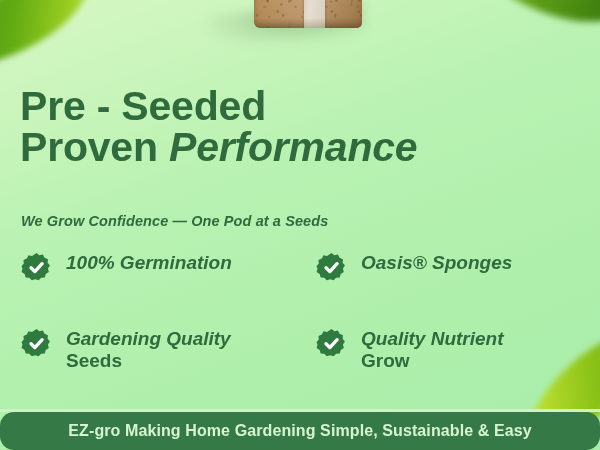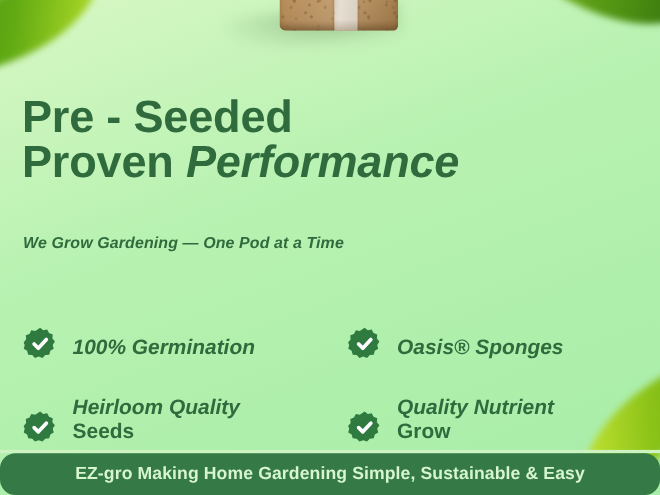--- a/index.html
+++ b/index.html
@@ -152,21 +152,21 @@
     position: absolute;
     left: 21px;
     top: 252px;
     width: 560px;
     display: grid;
     grid-template-columns: 295px 265px;
     grid-template-rows: 76px 76px;
   }
   .feature {
     display: flex;
-    align-items: flex-end;
+    align-items: flex-start;
     gap: 14px;
   }
   .badge {
     flex: 0 0 auto;
     width: 31px;
     height: 31px;
     display: block;
   }
   .feature-text {
     font-size: 19px;
@@ -231,21 +231,21 @@
     <div class="speckle"></div>
     <div class="band"></div>
     <div class="bottom-shade"></div>
   </div>
 
   <div class="headline">
     <div class="line">Pre - Seeded</div>
     <div class="line"><span>Proven </span><span class="accent">Performance</span></div>
   </div>
 
-  <div class="tagline">We Grow Gardening — One Pod at a Time</div>
+  <div class="tagline">We Grow Confidence — One Pod at a Seeds</div>
 
   <div class="features">
 
     <div class="feature">
       <svg class="badge" viewBox="0 0 48 48">
         <path fill="#2f7a3f" d="M24 1.6l4.4 3.5 5.5-1.1 2.6 5 5.2 2.1-.5 5.6 3.6 4.3-3.1 4.7 1.4 5.4-4.8 2.9-1.5 5.4-5.6.5-3.9 4-5.3-1.9-5.3 1.9-3.9-4-5.6-.5-1.5-5.4-4.8-2.9 1.4-5.4L.7 22.1l3.6-4.3-.5-5.6 5.2-2.1 2.6-5 5.5 1.1z"></path>
         <path fill="none" stroke="#ffffff" stroke-width="5.2" stroke-linecap="round" stroke-linejoin="round" d="M15.5 24.4l5.9 5.9 11.3-12.2"></path>
       </svg>
       <div class="feature-text">
         <span class="primary">100% Germination</span>
@@ -261,21 +261,21 @@
         <span class="primary">Oasis® Sponges</span>
       </div>
     </div>
 
     <div class="feature">
       <svg class="badge" viewBox="0 0 48 48">
         <path fill="#2f7a3f" d="M24 1.6l4.4 3.5 5.5-1.1 2.6 5 5.2 2.1-.5 5.6 3.6 4.3-3.1 4.7 1.4 5.4-4.8 2.9-1.5 5.4-5.6.5-3.9 4-5.3-1.9-5.3 1.9-3.9-4-5.6-.5-1.5-5.4-4.8-2.9 1.4-5.4L.7 22.1l3.6-4.3-.5-5.6 5.2-2.1 2.6-5 5.5 1.1z"></path>
         <path fill="none" stroke="#ffffff" stroke-width="5.2" stroke-linecap="round" stroke-linejoin="round" d="M15.5 24.4l5.9 5.9 11.3-12.2"></path>
       </svg>
       <div class="feature-text">
-        <span class="primary">Heirloom Quality</span>
+        <span class="primary">Gardening Quality</span>
         <span class="secondary">Seeds</span>
       </div>
     </div>
 
     <div class="feature">
       <svg class="badge" viewBox="0 0 48 48">
         <path fill="#2f7a3f" d="M24 1.6l4.4 3.5 5.5-1.1 2.6 5 5.2 2.1-.5 5.6 3.6 4.3-3.1 4.7 1.4 5.4-4.8 2.9-1.5 5.4-5.6.5-3.9 4-5.3-1.9-5.3 1.9-3.9-4-5.6-.5-1.5-5.4-4.8-2.9 1.4-5.4L.7 22.1l3.6-4.3-.5-5.6 5.2-2.1 2.6-5 5.5 1.1z"></path>
         <path fill="none" stroke="#ffffff" stroke-width="5.2" stroke-linecap="round" stroke-linejoin="round" d="M15.5 24.4l5.9 5.9 11.3-12.2"></path>
       </svg>
       <div class="feature-text">

